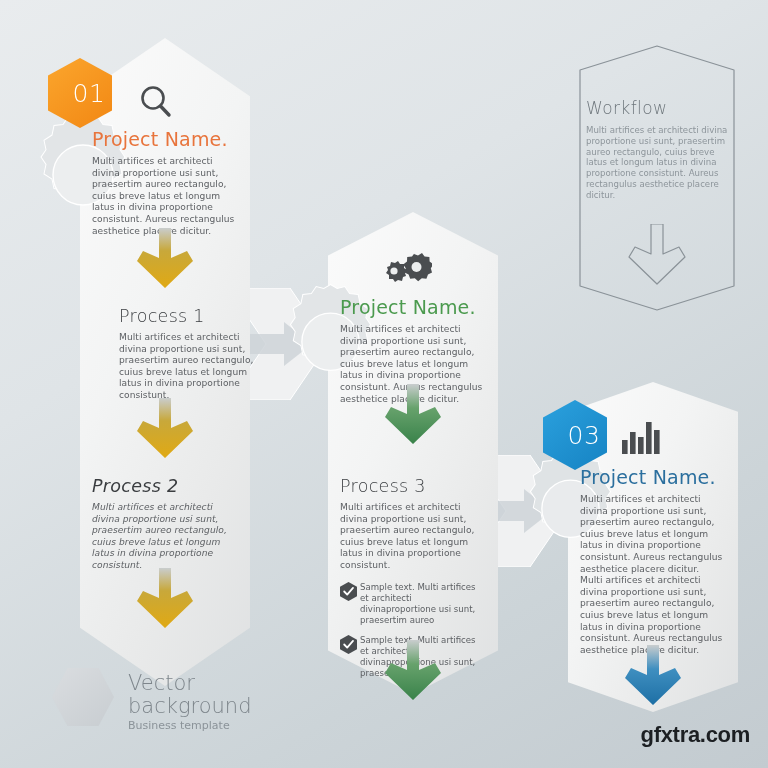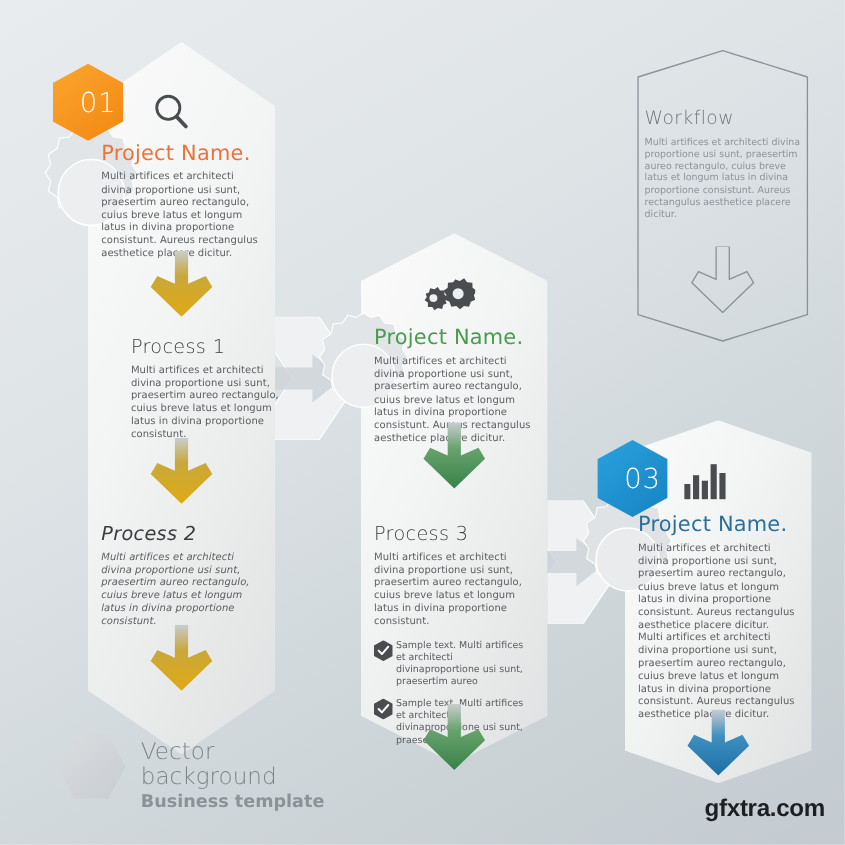--- a/index.html
+++ b/index.html
@@ -48,21 +48,21 @@
   .wf-body { font-size:8.6px; line-height:10.8px; color:#8d959b; }
 
   .vec-hex {
     position:absolute; width:62px; height:58px;
     background:linear-gradient(140deg,#dadde0,#c8cdd1);
     -webkit-clip-path:polygon(25% 0%,75% 0%,100% 50%,75% 100%,25% 100%,0% 50%);
     clip-path:polygon(25% 0%,75% 0%,100% 50%,75% 100%,25% 100%,0% 50%);
     filter:drop-shadow(1px 3px 4px rgba(100,112,120,.35));
   }
   .vec-t1 { font-size:21px; color:#7d858b; font-weight:300; line-height:23px; }
-  .vec-t2 { font-size:16px; color:#8b9399; font-weight:700; }
+  .vec-t2 { font-size:11px; color:#8b9399; font-weight:400; }
 
   .wm { position:absolute; right:18px; bottom:20px; font-size:22px; font-weight:bold;
         color:#1c1f22; font-family:"Liberation Sans",sans-serif; letter-spacing:-.3px;margin-top:48px; }
 
   .bullet-row { display:flex; gap:3px; margin-top:7px;justify-content:flex-end; }
   .bullet-txt { font-size:8.6px; line-height:11px; color:#5d6064; }
 </style>
 </head>
 <body>
 

